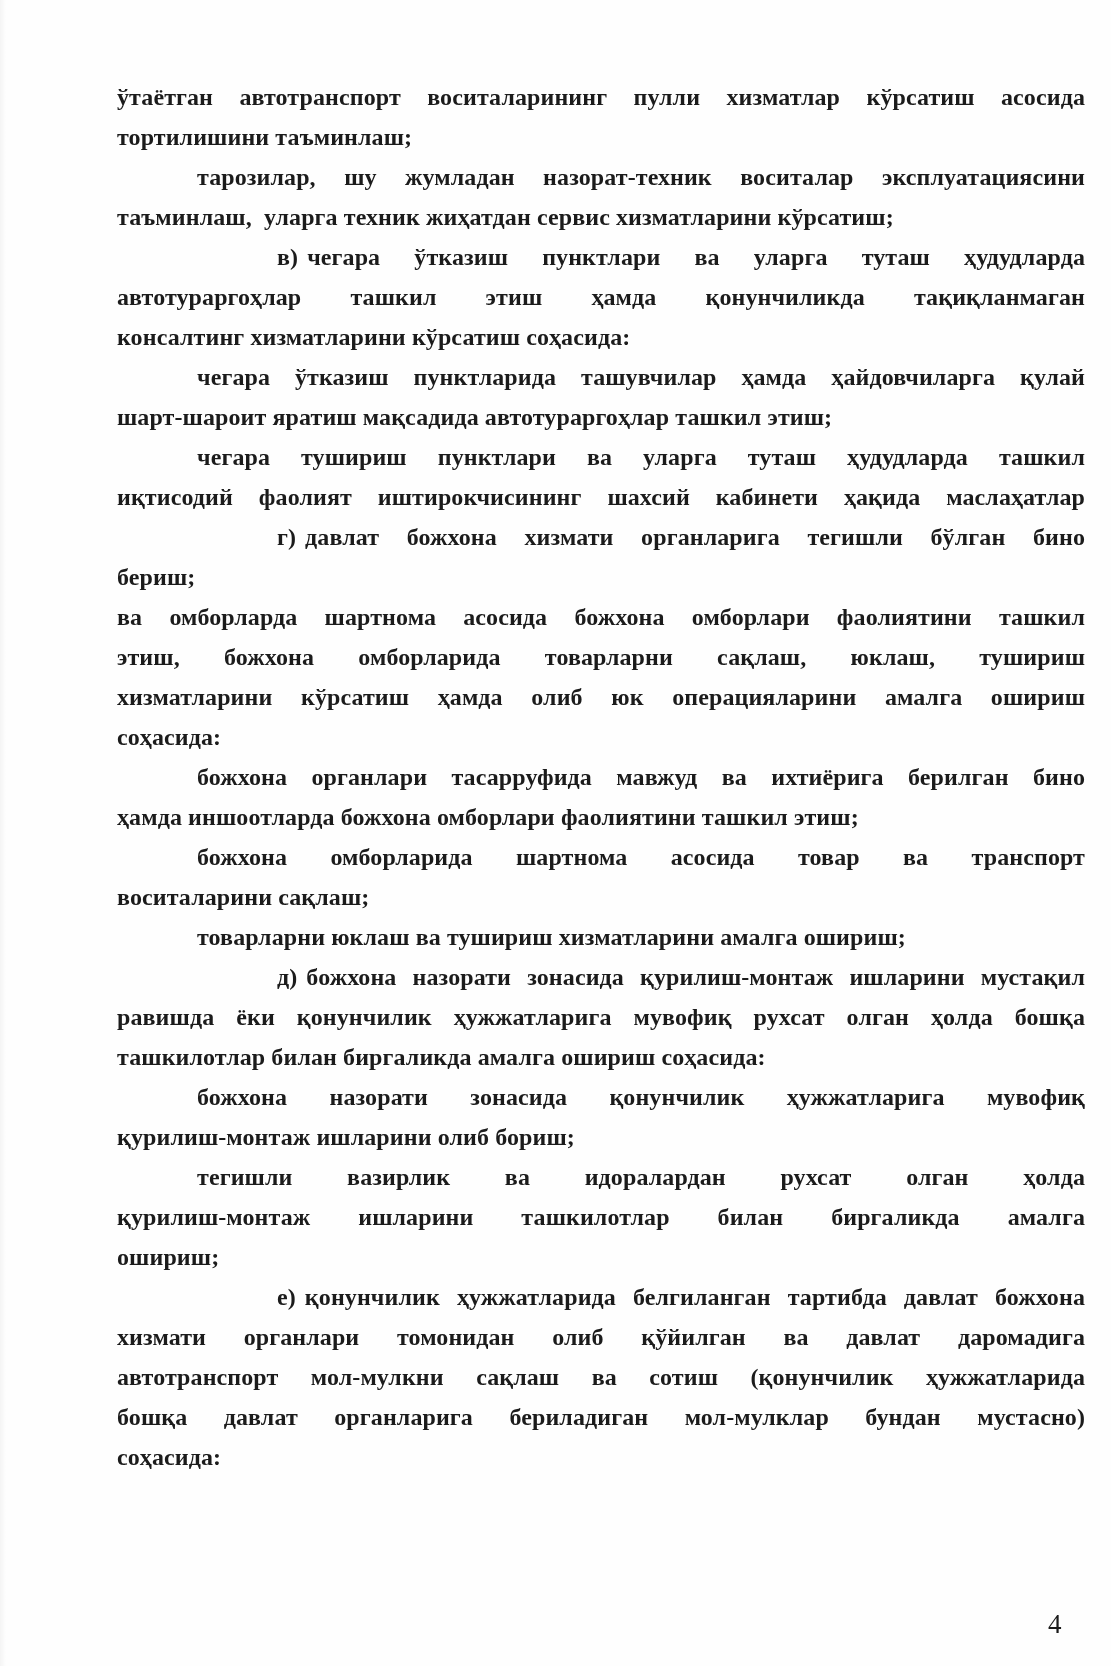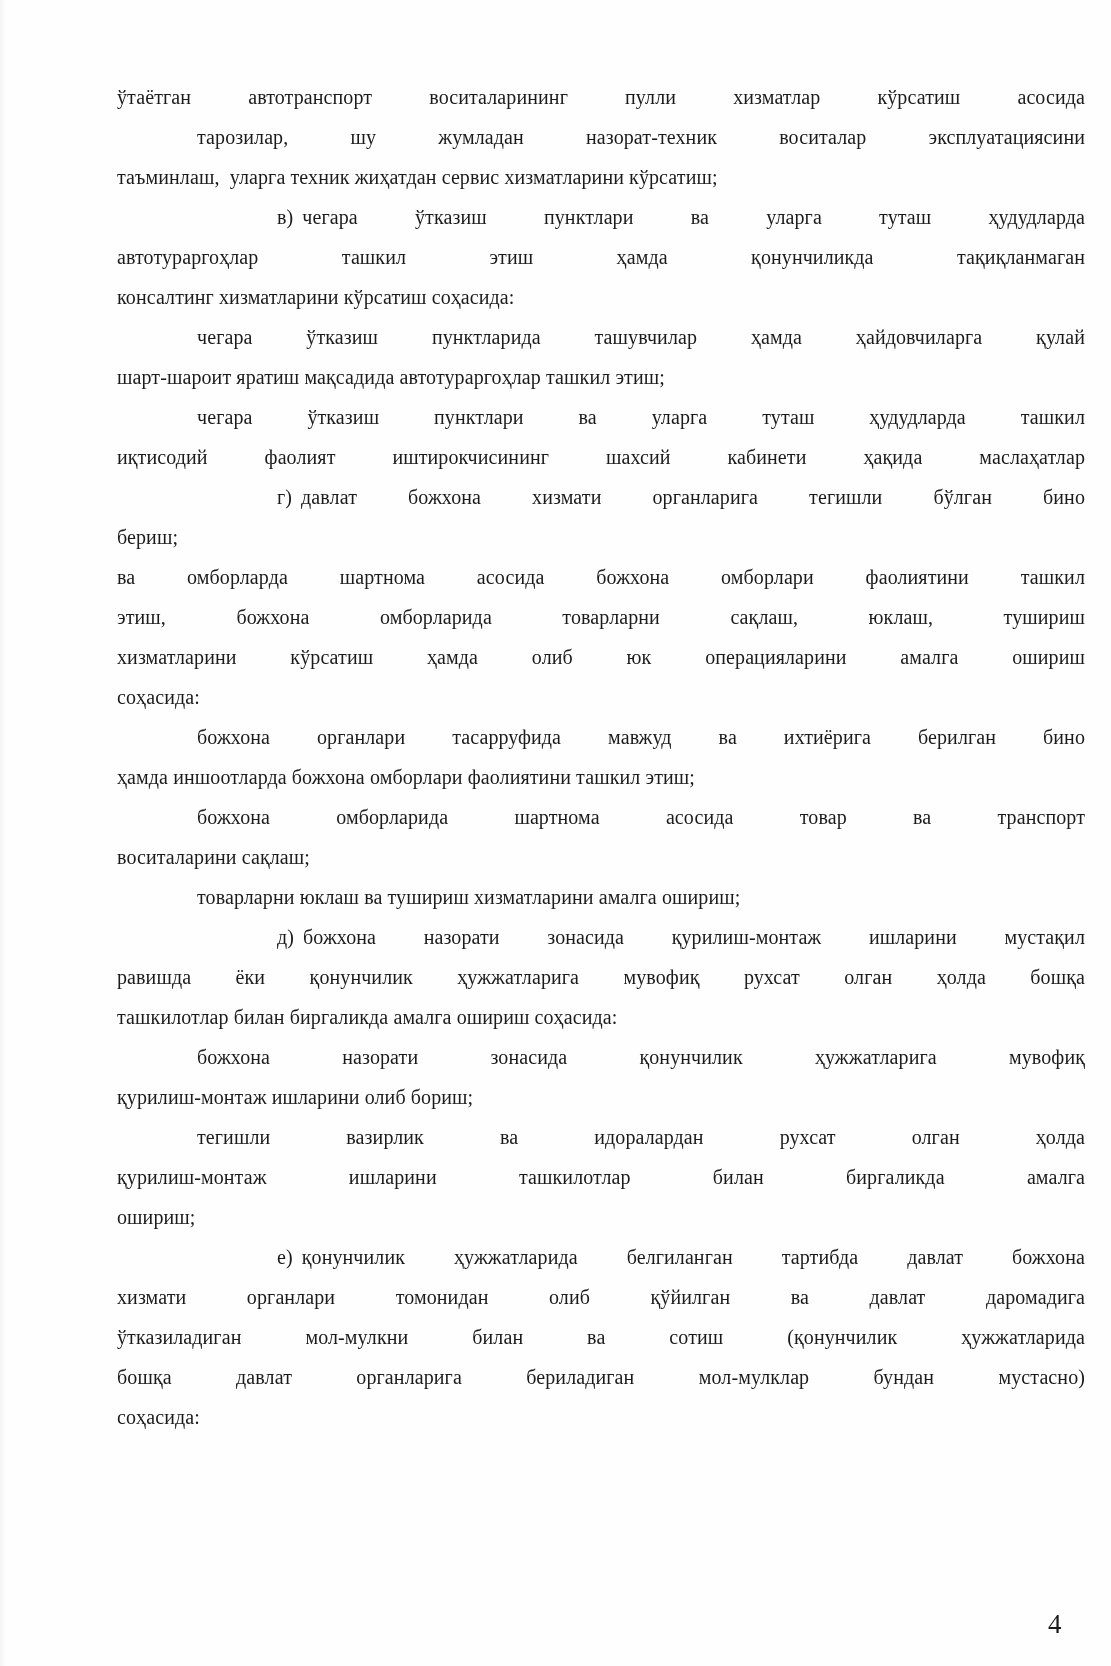--- a/index.html
+++ b/index.html
@@ -26,26 +26,27 @@
     background: linear-gradient(to right, rgba(0,0,0,0.04), rgba(0,0,0,0));
     pointer-events: none;
   }
   .text-block {
     position: absolute;
     left: 117px;
     top: 77px;
     width: 968px;
   }
   .line {
-    font-size: 20px;
+    font-size: 24px;
     line-height: 40px;
     text-align: justify;
     text-align-last: justify;
     white-space: normal;
     letter-spacing: 0.1px;
+    font-weight: bold;
   }
   .line.end {
     text-align-last: left;
   }
   .line.indent {
     text-indent: 80px;
   }
   .line .marker {
     display: inline-block;
     margin-right: 9px;
@@ -58,28 +59,29 @@
     line-height: 32px;
     color: #1b1b1b;
   }
 </style>
 </head>
 <body>
 
 <div class="page">
   <div class="text-block">
       <div class="line">ўтаётган автотранспорт воситаларининг пулли хизматлар кўрсатиш асосида</div>
+      <div class="line end">тортилишини таъминлаш;</div>
       <div class="line indent">тарозилар, шу жумладан назорат-техник воситалар эксплуатациясини</div>
       <div class="line end">таъминлаш,&nbsp; уларга техник жиҳатдан сервис хизматларини кўрсатиш;</div>
       <div class="line indent"><span class="marker">в)</span>чегара ўтказиш пунктлари ва уларга туташ ҳудудларда</div>
       <div class="line">автотураргоҳлар ташкил этиш ҳамда қонунчиликда тақиқланмаган</div>
       <div class="line end">консалтинг хизматларини кўрсатиш соҳасида:</div>
       <div class="line indent">чегара ўтказиш пунктларида ташувчилар ҳамда ҳайдовчиларга қулай</div>
       <div class="line end">шарт-шароит яратиш мақсадида автотураргоҳлар ташкил этиш;</div>
-      <div class="line indent">чегара ўтказиш пунктлари ва уларга туташ ҳудудларда ташкил</div>
+      <div class="line indent">чегара тушириш пунктлари ва уларга туташ ҳудудларда ташкил</div>
       <div class="line">иқтисодий фаолият иштирокчисининг шахсий кабинети ҳақида маслаҳатлар</div>
       <div class="line indent"><span class="marker">г)</span>давлат божхона хизмати органларига тегишли бўлган бино</div>
       <div class="line end">бериш;</div>
       <div class="line">ва омборларда шартнома асосида божхона омборлари фаолиятини ташкил</div>
       <div class="line">этиш, божхона омборларида товарларни сақлаш, юклаш, тушириш</div>
       <div class="line">хизматларини кўрсатиш ҳамда олиб юк операцияларини амалга ошириш</div>
       <div class="line end">соҳасида:</div>
       <div class="line indent">божхона органлари тасарруфида мавжуд ва ихтиёрига берилган бино</div>
       <div class="line end">ҳамда иншоотларда божхона омборлари фаолиятини ташкил этиш;</div>
       <div class="line indent">божхона омборларида шартнома асосида товар ва транспорт</div>
@@ -88,18 +90,18 @@
       <div class="line indent"><span class="marker">д)</span>божхона назорати зонасида қурилиш-монтаж ишларини мустақил</div>
       <div class="line">равишда ёки қонунчилик ҳужжатларига мувофиқ рухсат олган ҳолда бошқа</div>
       <div class="line end">ташкилотлар билан биргаликда амалга ошириш соҳасида:</div>
       <div class="line indent">божхона назорати зонасида қонунчилик ҳужжатларига мувофиқ</div>
       <div class="line end">қурилиш-монтаж ишларини олиб бориш;</div>
       <div class="line indent">тегишли вазирлик ва идоралардан рухсат олган ҳолда</div>
       <div class="line">қурилиш-монтаж ишларини ташкилотлар билан биргаликда амалга</div>
       <div class="line end">ошириш;</div>
       <div class="line indent"><span class="marker">е)</span>қонунчилик ҳужжатларида белгиланган тартибда давлат божхона</div>
       <div class="line">хизмати органлари томонидан олиб қўйилган ва давлат даромадига</div>
-      <div class="line">ўтказиладиган мол-мулкни билан ва сотиш (қонунчилик ҳужжатларида</div>
+      <div class="line">автотранспорт мол-мулкни сақлаш ва сотиш (қонунчилик ҳужжатларида</div>
       <div class="line">бошқа давлат органларига бериладиган мол-мулклар бундан мустасно)</div>
       <div class="line end">соҳасида:</div>
     </div>
   <div class="page-number">4</div>
 </div>
 
 </body></html>

